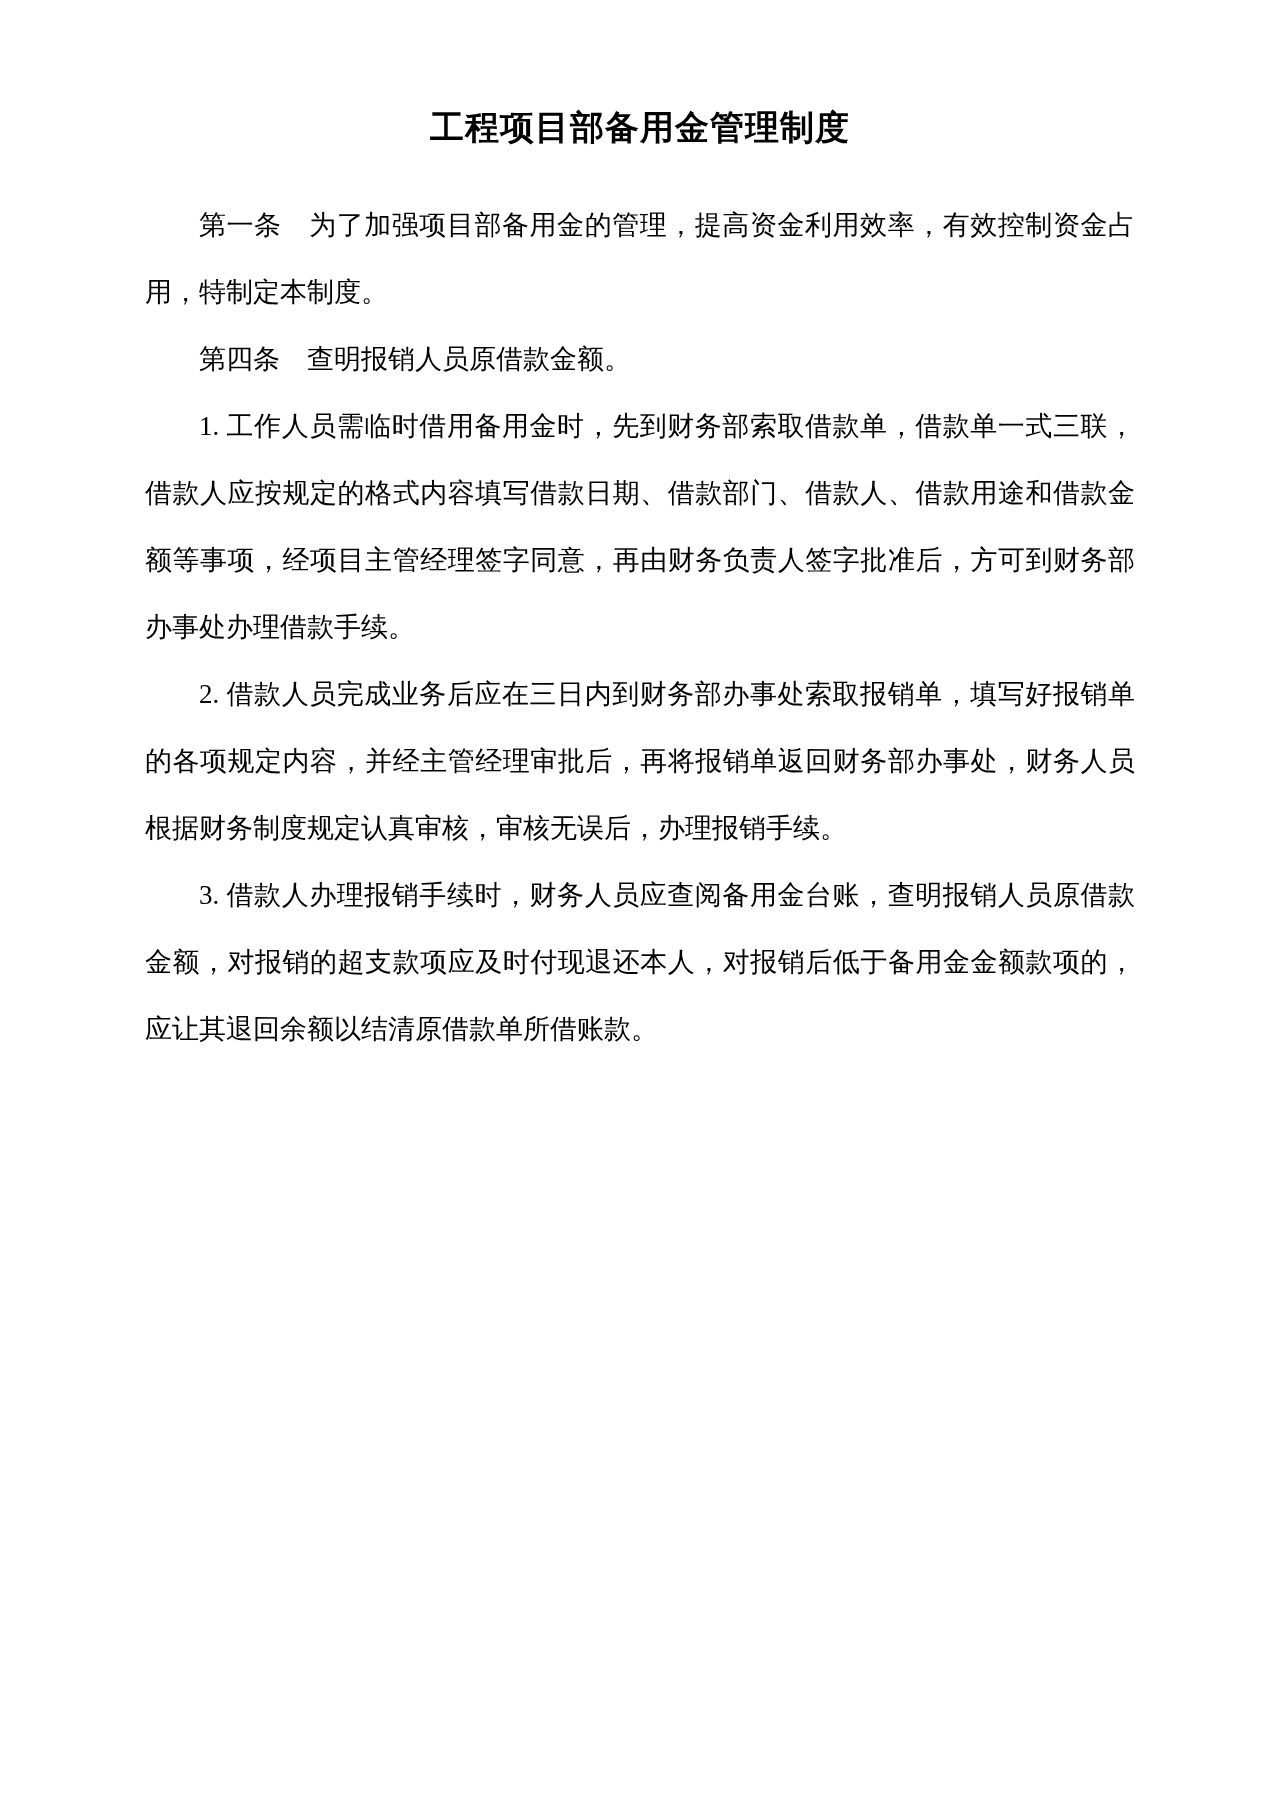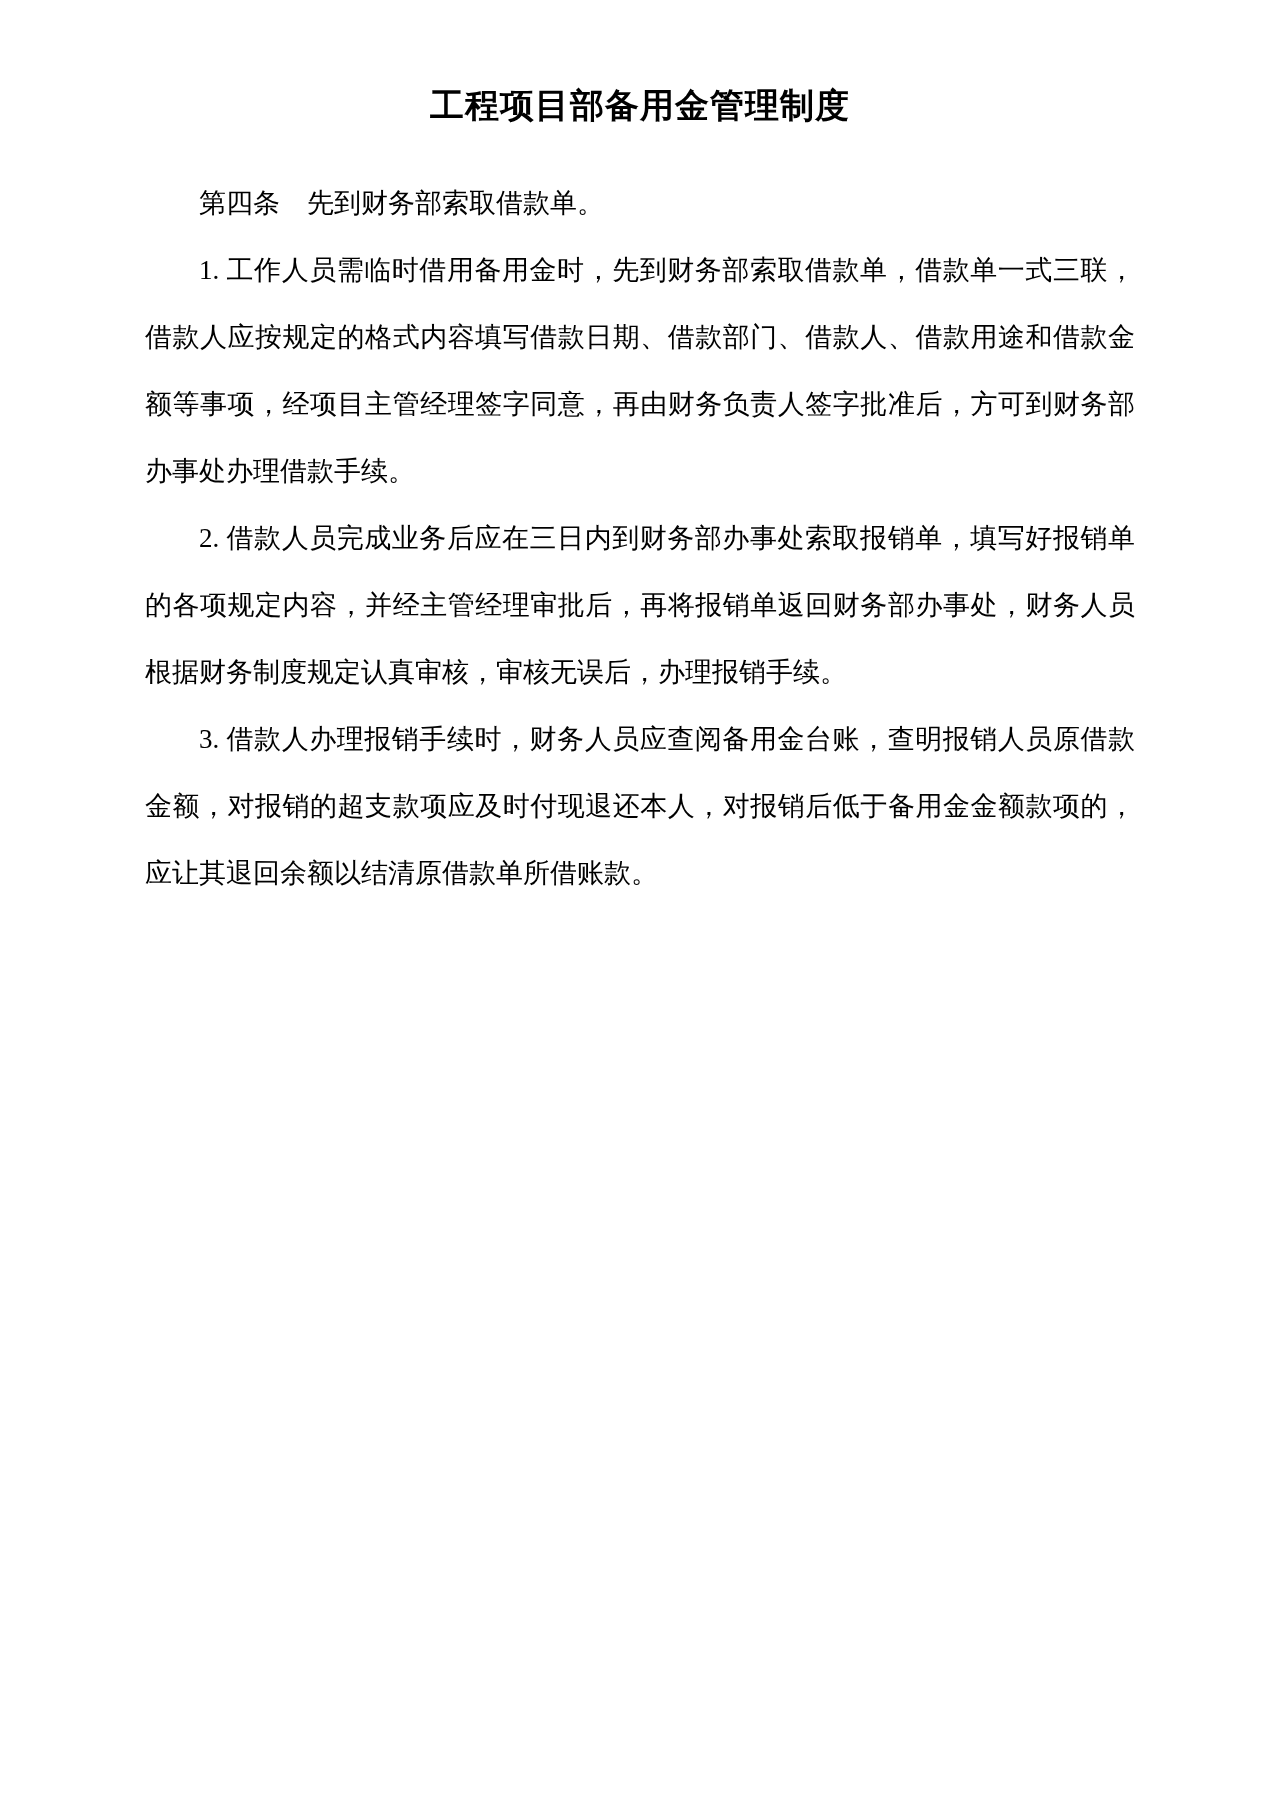--- a/index.html
+++ b/index.html
@@ -7,21 +7,21 @@
     padding: 0;
     background: #ffffff;
   }
   .page {
     position: relative;
     width: 1280px;
     height: 1374px;
     margin: 0 auto;
     background: #ffffff;
     box-sizing: border-box;
-    padding: 85px 145px 0 145px;
+    padding: 107px 145px 0 145px;
     overflow: hidden;
     color: #000000;
   }
   .doc-title {
     margin: 0 0 44px 0;
     text-align: center;
     font-family: "Liberation Sans", "DejaVu Sans", sans-serif;
     font-weight: 700;
     font-size: 34px;
     line-height: 41px;
@@ -39,18 +39,19 @@
     word-break: break-all;
   }
 </style>
 </head>
 <body>
 
 <div class="page">
   <h1 class="doc-title">工程项目部备用金管理制度</h1>
 
   <div class="doc-body">
-    <p>第四条　先到财务部索取借款单。</p>
+    <p>第一条　为了加强项目部备用金的管理，提高资金利用效率，有效控制资金占用，特制定本制度。</p>
+    <p>第四条　查明报销人员原借款金额。</p>
     <p>1. 工作人员需临时借用备用金时，先到财务部索取借款单，借款单一式三联，借款人应按规定的格式内容填写借款日期、借款部门、借款人、借款用途和借款金额等事项，经项目主管经理签字同意，再由财务负责人签字批准后，方可到财务部办事处办理借款手续。</p>
     <p>2. 借款人员完成业务后应在三日内到财务部办事处索取报销单，填写好报销单的各项规定内容，并经主管经理审批后，再将报销单返回财务部办事处，财务人员根据财务制度规定认真审核，审核无误后，办理报销手续。</p>
     <p>3. 借款人办理报销手续时，财务人员应查阅备用金台账，查明报销人员原借款金额，对报销的超支款项应及时付现退还本人，对报销后低于备用金金额款项的，应让其退回余额以结清原借款单所借账款。</p>
   </div>
 </div>
 
 </body></html>

